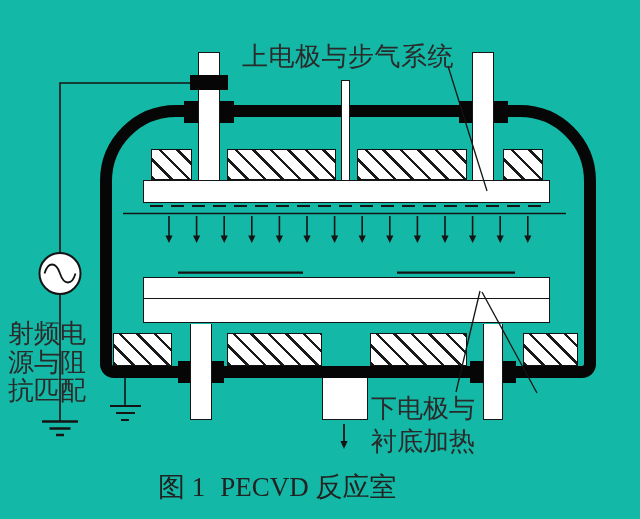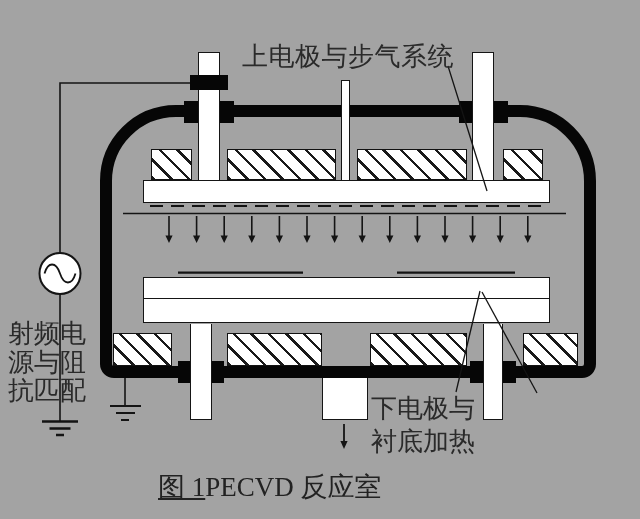--- a/index.html
+++ b/index.html
@@ -1,17 +1,17 @@
 <!DOCTYPE html>
 <html><head>
 <meta charset="utf-8">
 <style>
   html,body{margin:0;padding:0;background:#ffffff;}
   .stage{
-    position:relative;width:640px;height:519px;background:#a3a3a3;
+    position:relative;width:640px;height:519px;background:#14b8a6;
     font-family:"Liberation Serif","DejaVu Serif",serif;overflow:hidden;
   }
   .abs{position:absolute;box-sizing:border-box;}
   
   .chamber{
     left:100px;top:105px;width:496px;height:273px;
     border:12px solid #060606;border-radius:76px 76px 14px 14px;z-index:1;
   }
   
   .hatch{
@@ -22,21 +22,21 @@
   .plate{background:#ffffff;border:1.8px solid #151515;z-index:2;}
   .divline{position:absolute;left:0;right:0;top:19.5px;height:1.8px;background:#151515;}
   
   .tube{background:#ffffff;border:1.8px solid #151515;border-bottom:none;z-index:3;}
   
   .pipe{background:#ffffff;border:1.8px solid #151515;border-top:none;z-index:3;}
   .collar{background:#060606;z-index:4;}
   svg.overlay{position:absolute;left:0;top:0;z-index:5;}
   .label{position:absolute;color:#2a2a2a;z-index:6;white-space:nowrap;}
   .caption{position:absolute;color:#222222;z-index:6;white-space:nowrap;}
-  .caption .fig{text-decoration:underline;}
+  .caption .fig{margin-right:15px;}
 </style>
 </head>
 <body>
 
 <div class="stage">
 
   <div class="abs chamber"></div>
 
   <div class="abs hatch" style="left:151px;top:149px;width:41px;height:31px;"></div>
   <div class="abs hatch" style="left:227px;top:149px;width:109px;height:31px;"></div>

